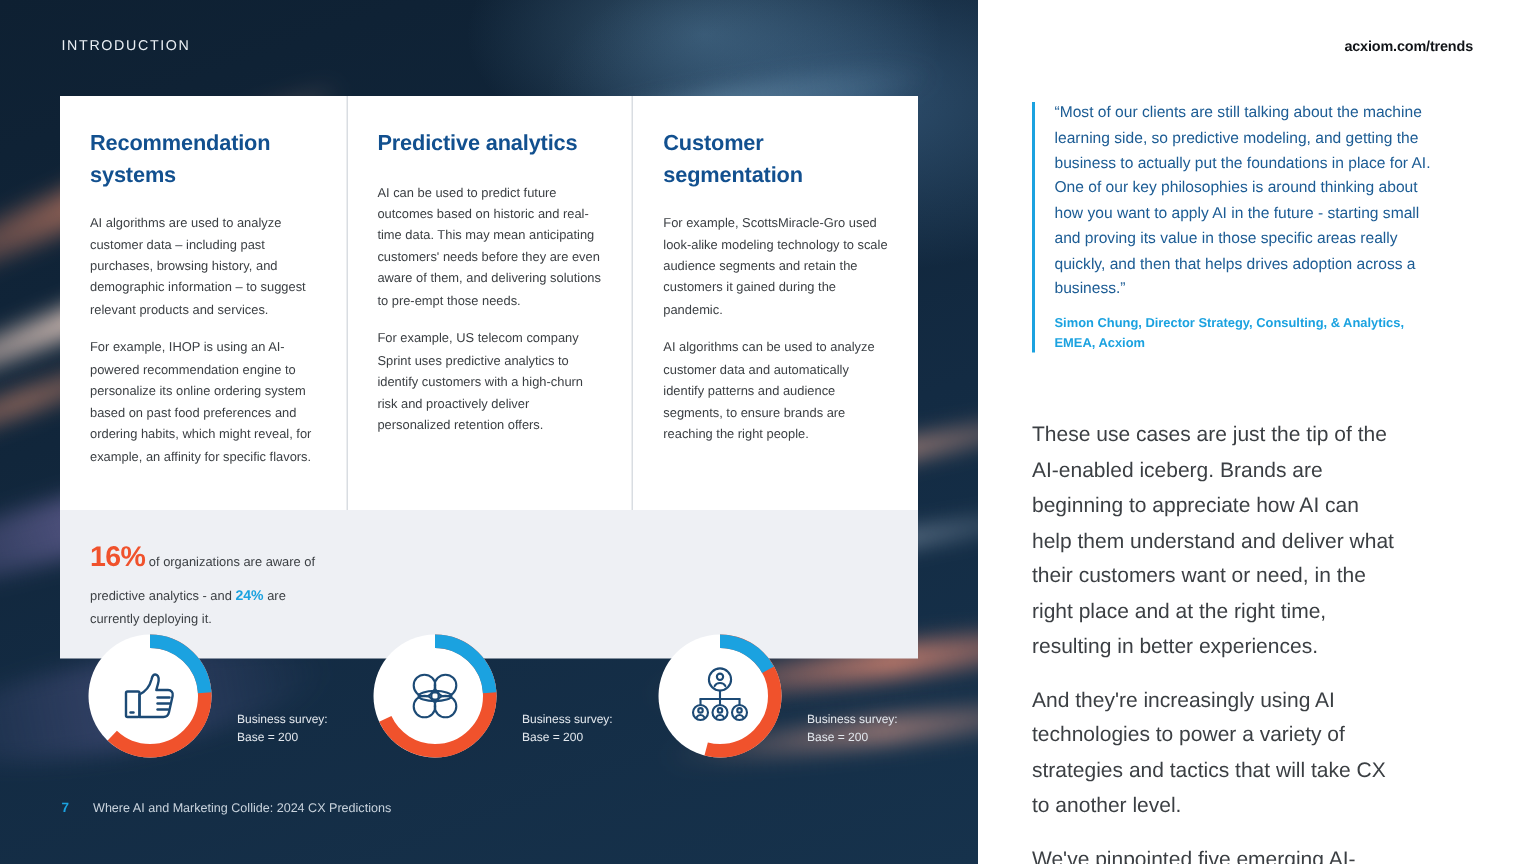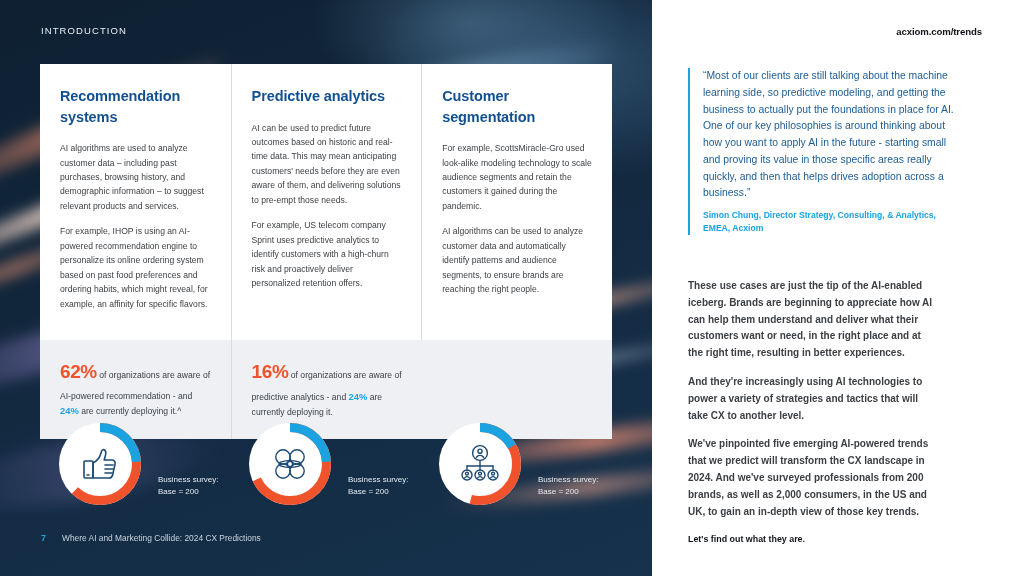--- a/index.html
+++ b/index.html
@@ -131,21 +131,21 @@
   }
   .quote-text {
     color: #1c5c94; font-size: 10.4px; line-height: 1.61;
   }
   .quote-attr {
     color: #1ba2e0; font-size: 8.6px; font-weight: bold; line-height: 1.5;
     margin-top: 7px;
   }
   .rp-body { position: absolute; left: 36px; top: 278px; width: 248px; }
   .rp-body p {
-    color: #3b3f43; font-size: 10px; line-height: 1.68; margin-bottom: 12px; font-weight: bold;
+    color: #3b3f43; font-size: 14px; line-height: 1.68; margin-bottom: 12px;
   }
   .rp-body p.cta { font-weight: bold; color: #111418; font-size: 8.9px; margin-top: 4px; }
 </style>
 </head>
 <body>
 
 <div class="page">
 
   <div class="left-panel">
     <div class="bg-streak s1"></div>
@@ -173,25 +173,20 @@
         <p>For example, US telecom company Sprint uses predictive analytics to identify customers with a high-churn risk and proactively deliver personalized retention offers.</p>
       </div>
       <div class="col">
         <h2>Customer segmentation</h2>
         <p>For example, ScottsMiracle-Gro used look-alike modeling technology to scale audience segments and retain the customers it gained during the pandemic.</p>
         <p>AI algorithms can be used to analyze customer data and automatically identify patterns and audience segments, to ensure brands are reaching the right people.</p>
       </div>
     </div>
 
     <div class="stats">
-      <div class="stat">
-        <p>
-          <span class="big">62%</span><span> of organizations are aware of AI-powered recommendation - and </span><span class="blue-pct">24%</span><span> are currently deploying it.^</span>
-        </p>
-      </div>
       <div class="stat">
         <p>
           <span class="big">16%</span><span> of organizations are aware of predictive analytics - and </span><span class="blue-pct">24%</span><span> are currently deploying it.</span>
         </p>
       </div>
     </div>
 
     <div class="donut-row">
 
       <div class="donut-group dg1">

